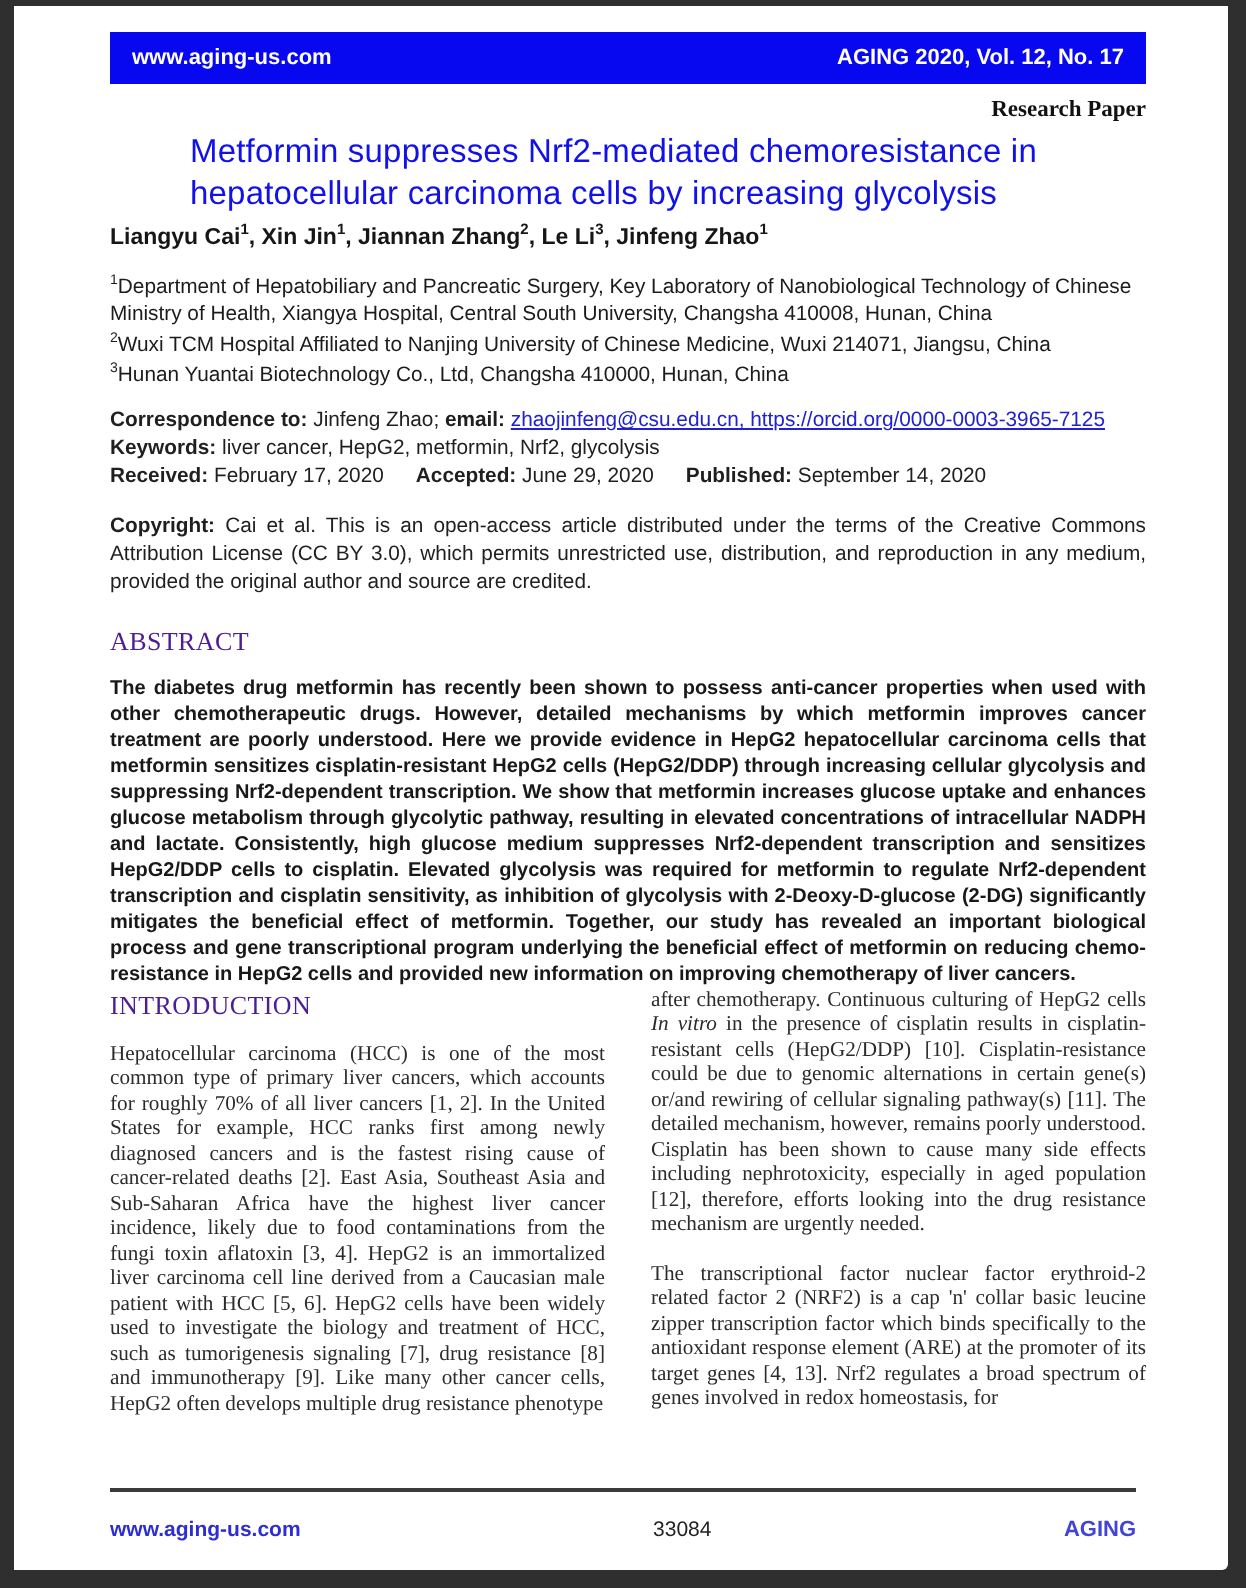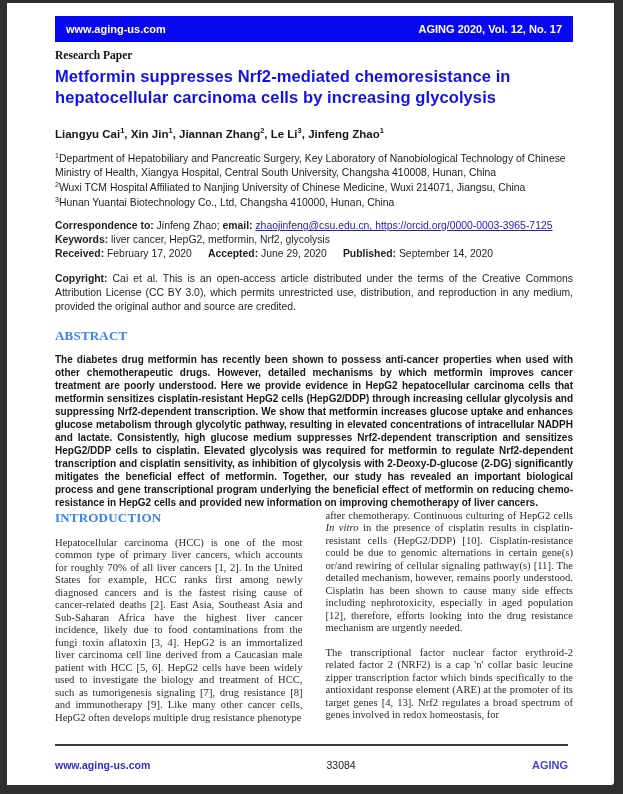--- a/index.html
+++ b/index.html
@@ -24,37 +24,39 @@
     background: #0808f0;
     color: #ffffff;
     display: flex;
     justify-content: space-between;
     align-items: center;
     padding: 0 11px;
     font-size: 11px;
     font-weight: bold;
   }
   .kicker {
+    text-align: right;
     font-family: "Liberation Serif", serif;
     font-weight: bold;
     font-size: 11.5px;
     color: #111;
     margin-top: 7px;
   }
   .title {
     margin-top: 5px;
     color: #1111e8;
     font-size: 16.5px;
-    font-weight: bold;
+    font-weight: normal;
     line-height: 1.3;
     letter-spacing: 0.1px;
+    margin-left: 40px;
   }
   
   .authors {
-    margin-top: 17px;
+    margin-top: 1px;
     font-weight: bold;
     font-size: 11.5px;
     color: #161616;
   }
   .authors sup { font-size: 7.5px; }
   .affils {
     margin-top: 11px;
     font-size: 10.4px;
     line-height: 1.32;
     color: #1c1c1c;
@@ -71,23 +73,23 @@
   .dates { display: flex; column-gap: 42px; gap: 16px; }
   .copyright {
     margin-top: 11px;
     font-size: 10.4px;
     line-height: 1.34;
     text-align: justify;
   }
   
   .section-heading {
     font-family: "Liberation Serif", serif;
-    font-weight: bold;
+    font-weight: normal;
     font-size: 13px;
-    color: #3b82f6;
+    color: #4c1d95;
     letter-spacing: 0.2px;
   }
   .abstract-heading { margin-top: 14px; }
   .abstract-body {
     margin-top: 9px;
     font-weight: bold;
     font-size: 10px;
     line-height: 1.3;
     text-align: justify;
     color: #181818;

